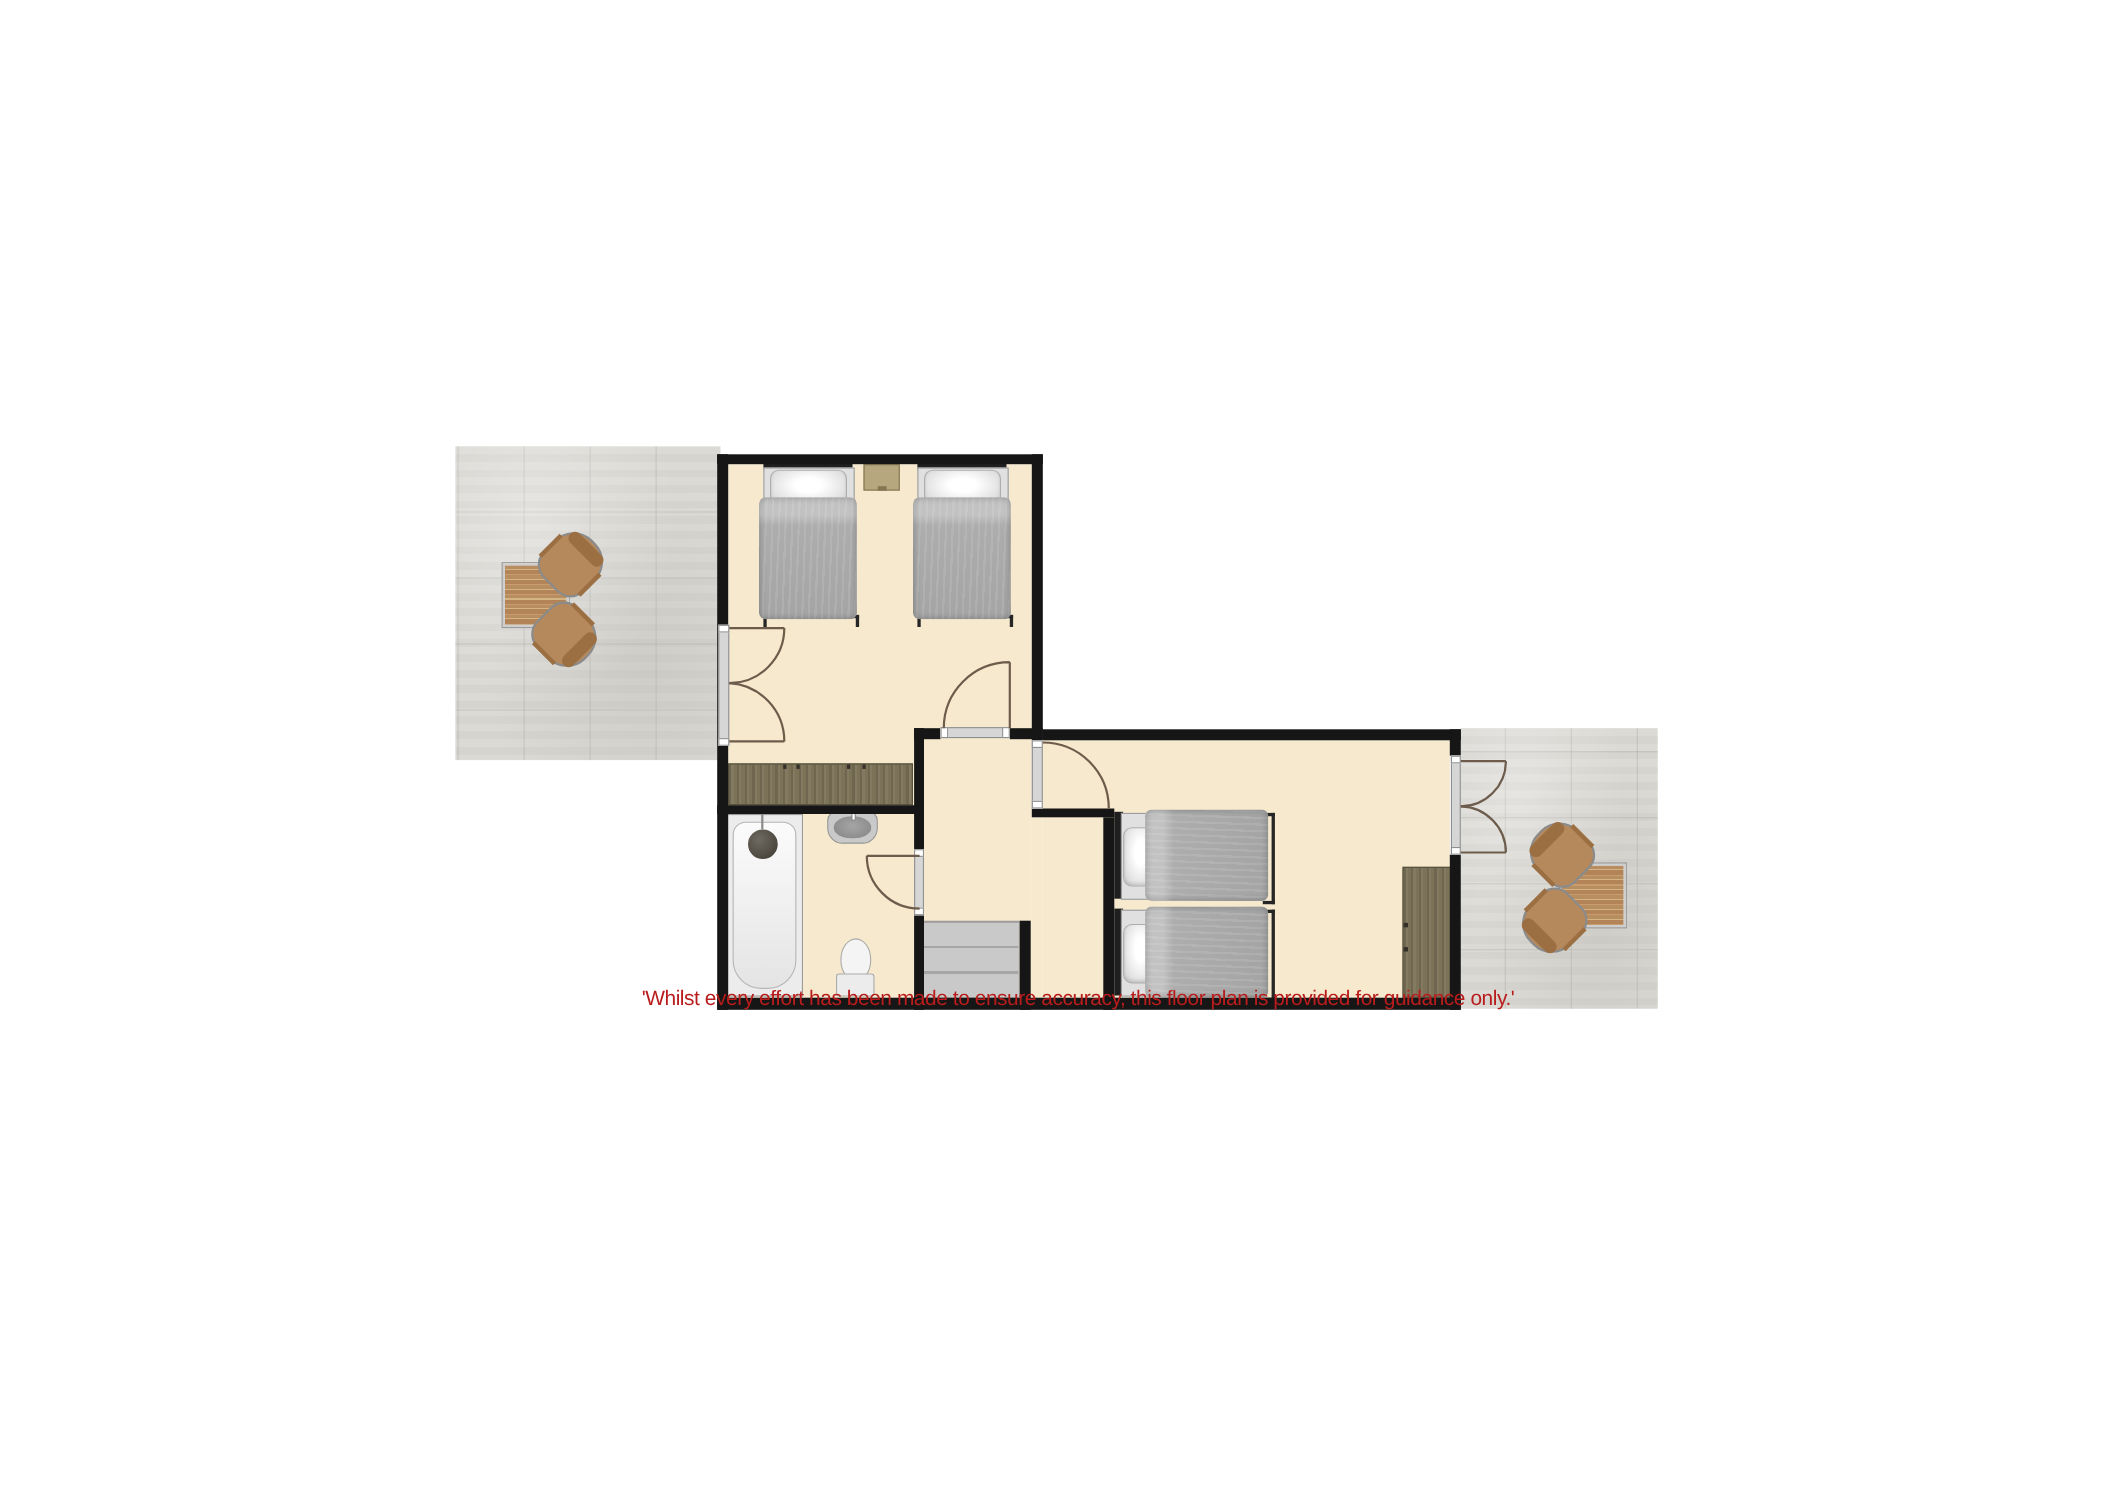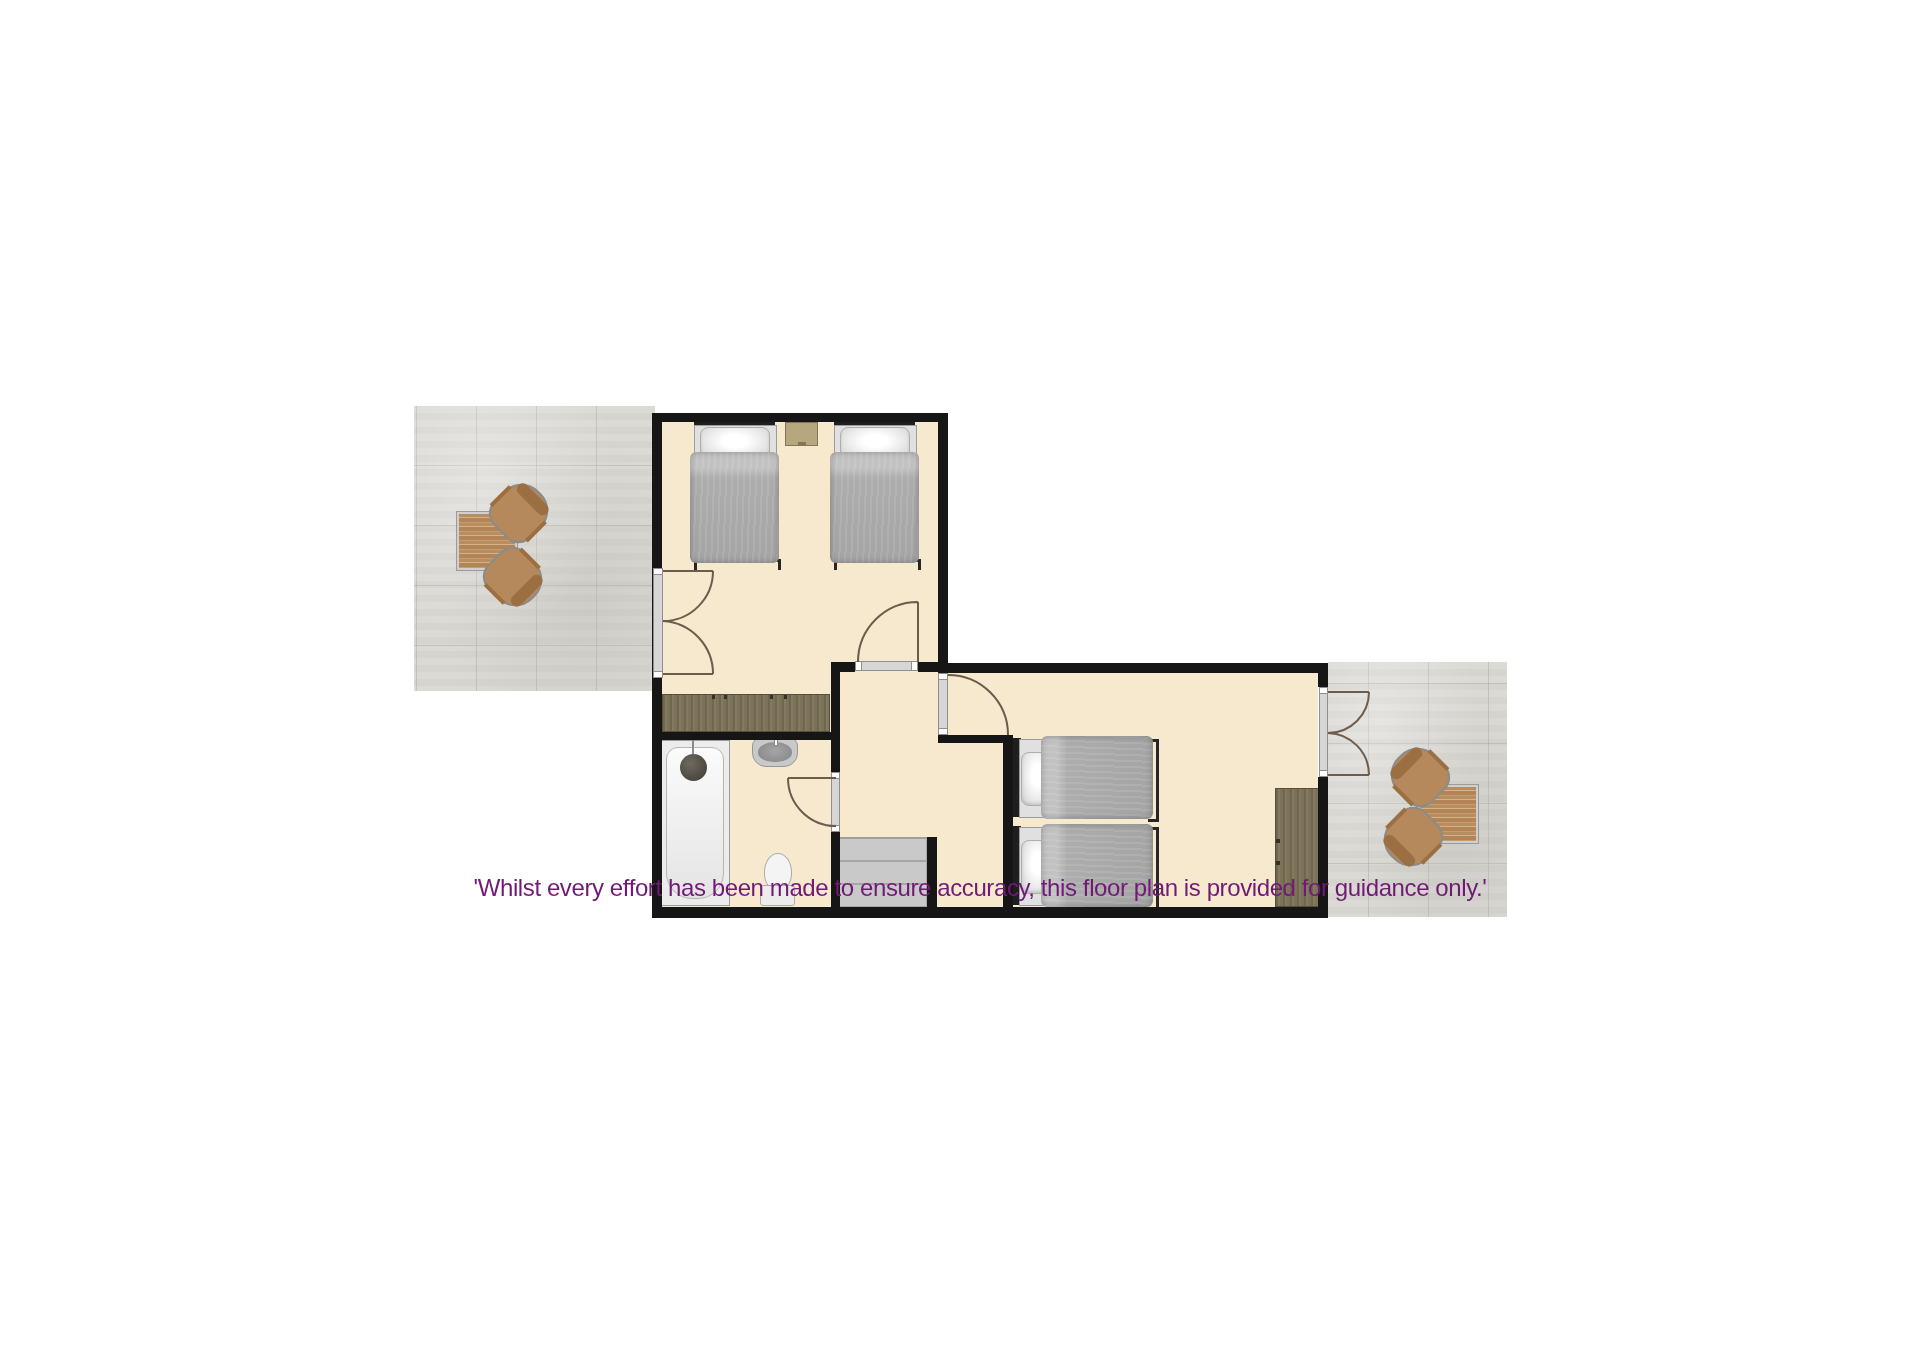--- a/index.html
+++ b/index.html
@@ -82,22 +82,22 @@
     border:2px solid #cfcfcf;box-shadow:0 0 0 1px #9a9a9a;}
   .chair{width:52px;height:56px;border:2px solid #8b8b8b;border-radius:24px 24px 17px 17px;
     background:#b5895c;}
   .chair::before{content:"";position:absolute;left:4px;right:4px;top:2px;height:12px;
     border-radius:10px;background:#9c6f42;}
   .chair::after{content:"";position:absolute;left:-3px;right:-3px;top:15px;height:27px;
     border-left:4px solid #9c6f42;border-right:4px solid #9c6f42;}
 
   #doorswings{position:absolute;left:0;top:0;pointer-events:none;}
 
-  .disclaimer{position:absolute;left:430px;top:874px;width:1100px;text-align:center;
-    font-size:24px;letter-spacing:-0.4px;color:#701a75;white-space:nowrap;}
+  .disclaimer{position:absolute;left:430px;top:898px;width:1100px;text-align:center;
+    font-size:19px;letter-spacing:-0.4px;color:#b91c1c;white-space:nowrap;}
 </style>
 </head>
 <body>
 
 <div id="canvas">
 
   <div class="abs patio" style="left:414px;top:406px;width:241px;height:285px;background-position:0 0,0 0,2px 0,0 -1px,0 0;"></div>
   <div class="abs patio" style="left:1328px;top:662px;width:179px;height:255px;background-position:0 0,0 0,40px 0,0 21px,0 0;"></div>
 
   <div class="abs floor" style="left:662px;top:422px;width:276px;height:485px;"></div>

